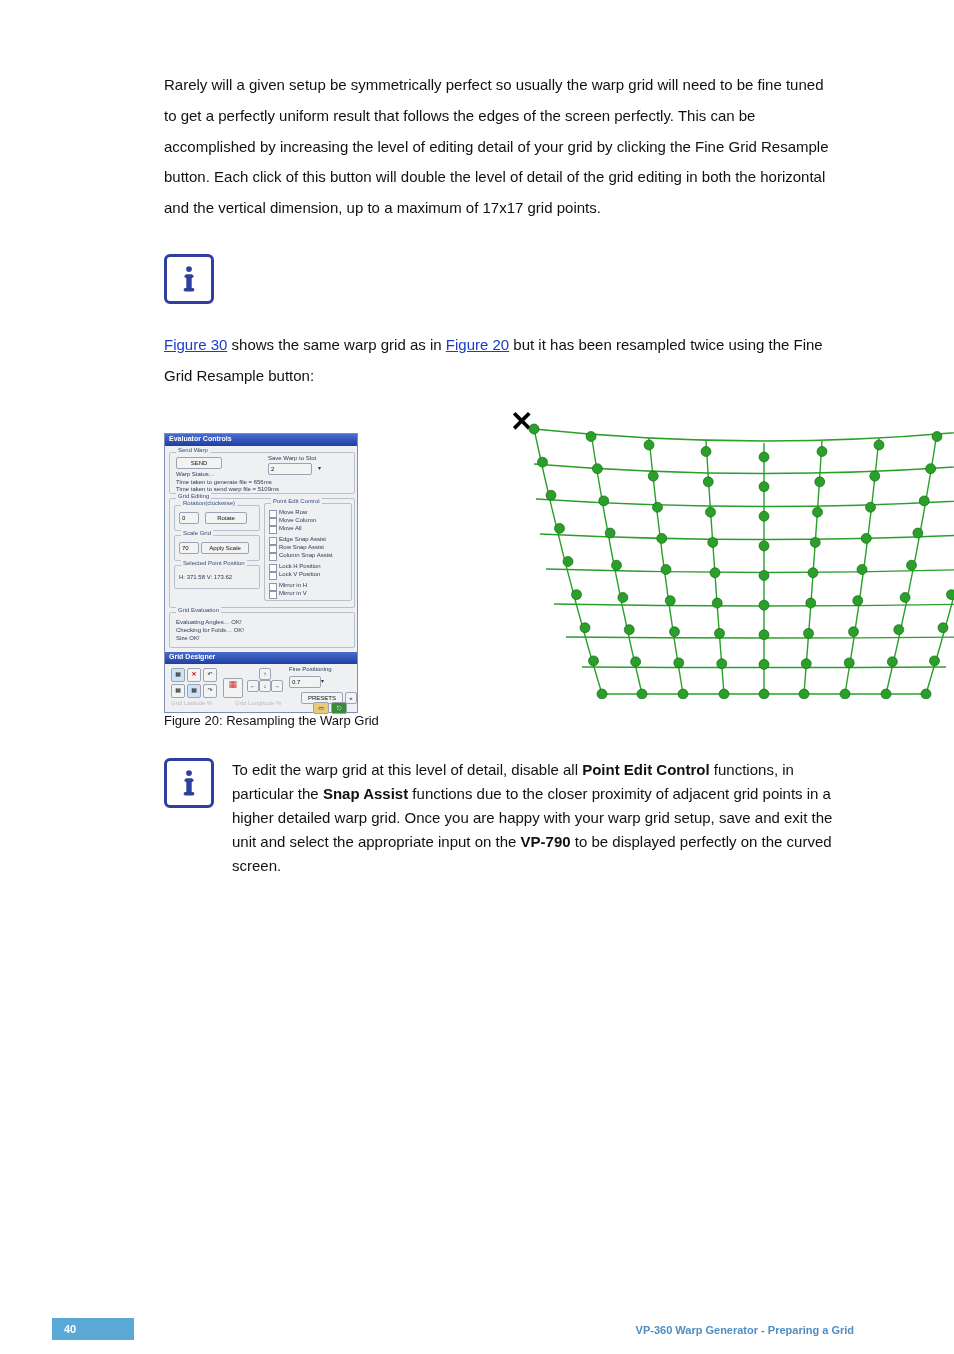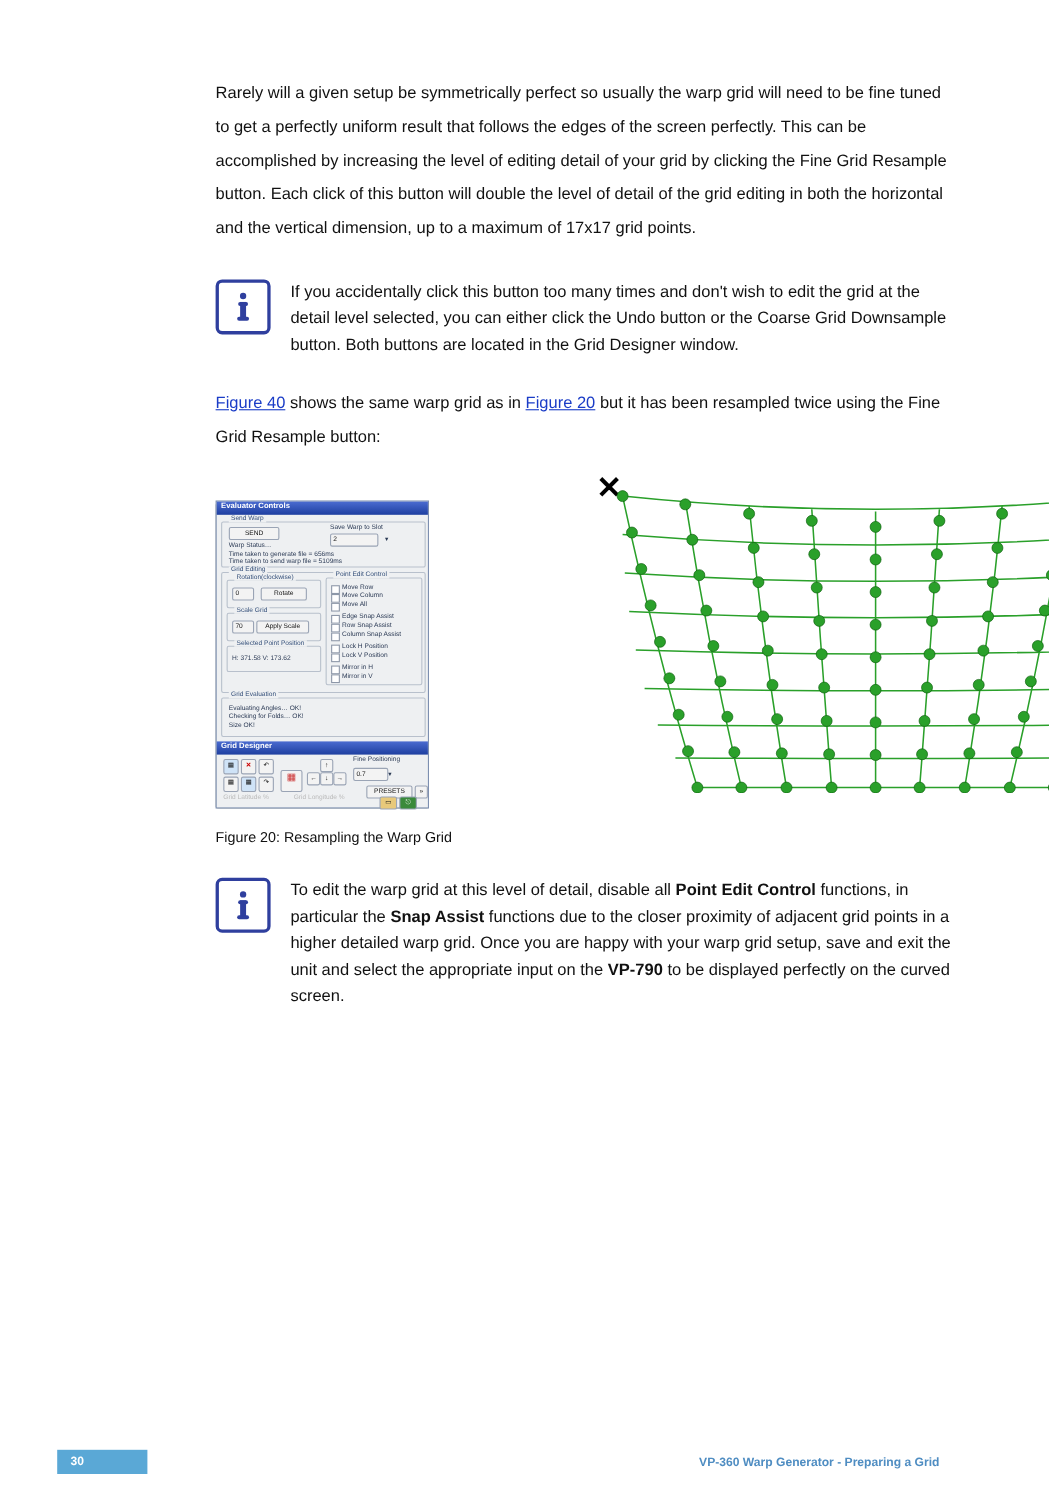--- a/index.html
+++ b/index.html
@@ -1,17 +1,17 @@
 <!DOCTYPE html>
 <html><head>
 <meta charset="utf-8">
 <style>
   html,body{margin:0;padding:0;background:#fff;font-family:Arial,Helvetica,sans-serif;color:#111}
   .page{width:954px;height:1354px;position:relative;margin:0 auto;background:#fff;box-sizing:border-box}
-  .content{position:absolute;left:196px;top:70px;width:670px}
+  .content{position:absolute;left:164px;top:70px;width:670px}
   p.body{font-size:15px;line-height:2.05;margin:0 0 0 0}
   .tipblock{display:flex;gap:18px;margin-top:30px}
   .tipicon{width:44px;height:44px;border:3px solid #2f3f9e;border-radius:6px;display:flex;align-items:center;justify-content:center;flex-shrink:0}
   .tipicon svg{width:18px;height:30px}
   .tiptext{font-size:15px;line-height:1.6}
   .link{color:#1a3cc7;text-decoration:underline}
   .figblock{margin-top:24px}
   .figimg{width:670px;height:298px;position:relative}
   .figshadow{position:absolute;left:0;top:20px;width:194px;height:278px;background:#737373;border-radius:2px}
   .figpanel{position:absolute;left:0;top:18px;width:192px;height:278px;background:#eef0f2;border:1px solid #7d8fb0}
@@ -19,45 +19,44 @@
   .group{position:absolute;border:1px solid #b8c0cc;border-radius:2px}
   .glabel{position:absolute;top:-6px;left:6px;background:#eef0f2;font-size:6px;color:#35507a;padding:0 2px}
   .tinybtn{position:absolute;height:10px;border:1px solid #9aa4b5;background:#f3f3f3;font-size:6px;text-align:center;line-height:10px;border-radius:2px}
   .tinychk{position:absolute;width:6px;height:6px;border:1px solid #8d97a8;background:#fff}
   .tinylbl{position:absolute;font-size:6px;color:#2b3a55;white-space:nowrap}
   .xmark{position:absolute;left:346px;top:-10px;font-size:28px;font-weight:bold;color:#000}
   .gridarea{position:absolute;left:360px;top:4px;width:480px;height:280px}
   .footerbar{position:absolute;left:0;bottom:0;width:954px;height:36px}
   .pagenum-box{position:absolute;left:52px;bottom:14px;width:82px;height:22px;background:#5aa8d6;color:#fff;font-size:11px;font-weight:bold;display:flex;align-items:center;justify-content:flex-start;padding-left:12px;box-sizing:border-box}
   .foottitle{position:absolute;right:100px;bottom:18px;font-size:11px;font-weight:bold;color:#4f8dc2}
-  .caption{font-size:13px;margin-top:18px}
+  .caption{font-size:13px;}
   .greendot{fill:#2aa02a;stroke:#0b5d0b;stroke-width:0.6}
   .gridline{stroke:#2aa02a;stroke-width:1.4;fill:none}
 </style>
 </head>
 <body>
 
 <div class="page">
   <div class="content">
     <p class="body">Rarely will a given setup be symmetrically perfect so usually the warp grid will need to be fine tuned to get a perfectly uniform result that follows the edges of the screen perfectly. This can be accomplished by increasing the level of editing detail of your grid by clicking the Fine Grid Resample button. Each click of this button will double the level of detail of the grid editing in both the horizontal and the vertical dimension, up to a maximum of 17x17 grid points.</p>
 
     <div class="tipblock">
       <div class="tipicon">
         <svg viewBox="0 0 20 32">
             <circle cx="10" cy="5" r="3.2" fill="#2f3f9e"></circle>
             <rect x="5" y="11" width="10" height="4" rx="2" fill="#2f3f9e"></rect>
             <rect x="7" y="11" width="6" height="17" fill="#2f3f9e"></rect>
             <rect x="4" y="26" width="12" height="4" rx="2" fill="#2f3f9e"></rect>
           </svg>
       </div>
-      <div class="tiptext">If you accidentally click this button too many times and don't wish to edit the grid at the detail level selected, you can either click the Undo button or the Coarse Grid Downsample button. Both buttons are located in the Grid Designer window.</div>
     </div>
 
     <p class="body" style="margin-top:26px">
-      <a class="link">Figure 40</a><span> shows the same warp grid as in </span><a class="link">Figure 20</a><span> but it has been resampled twice using the Fine Grid Resample button:</span>
+      <a class="link">Figure 30</a><span> shows the same warp grid as in </span><a class="link">Figure 20</a><span> but it has been resampled twice using the Fine Grid Resample button:</span>
     </p>
 
     <div class="figblock">
       <div class="figimg">
         <span class="xmark">✕</span>
 
         <svg class="gridarea" viewBox="0 0 480 280">
           <g>
 
             <path class="gridline" d="M10 10 Q240 34 470 10"></path>
@@ -274,16 +273,16 @@
             <rect x="4" y="26" width="12" height="4" rx="2" fill="#2f3f9e"></rect>
           </svg>
       </div>
       <div class="tiptext">
         <span>To edit the warp grid at this level of detail, disable all </span><b>Point Edit Control</b><span> functions, in particular the </span><b>Snap Assist</b><span> functions due to the closer proximity of adjacent grid points in a higher detailed warp grid. Once you are happy with your warp grid setup, save and exit the unit and select the appropriate input on the </span><b>VP-790</b><span> to be displayed perfectly on the curved screen.</span>
       </div>
     </div>
   </div>
 
   <div class="footerbar">
-    <div class="pagenum-box">30</div>
+    <div class="pagenum-box">40</div>
     <div class="foottitle">VP-360 Warp Generator - Preparing a Grid</div>
   </div>
 </div>
 
 </body></html>

